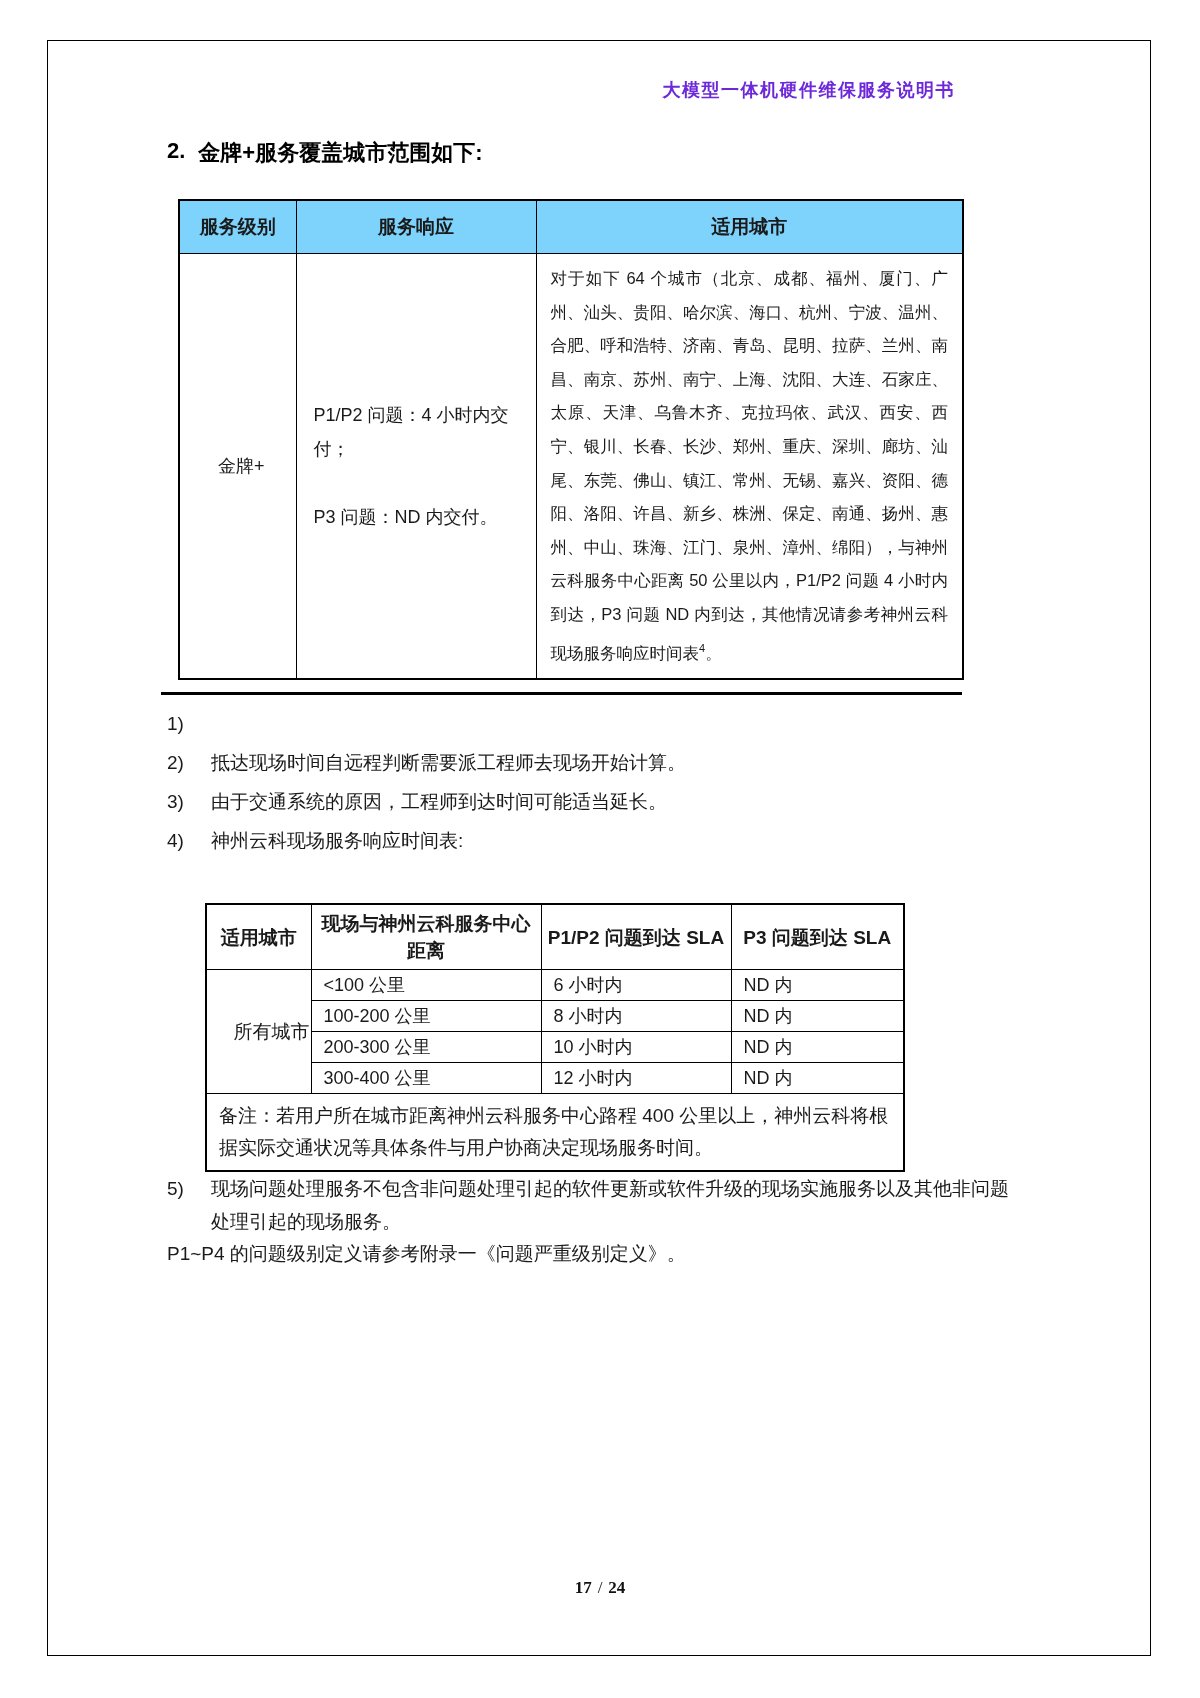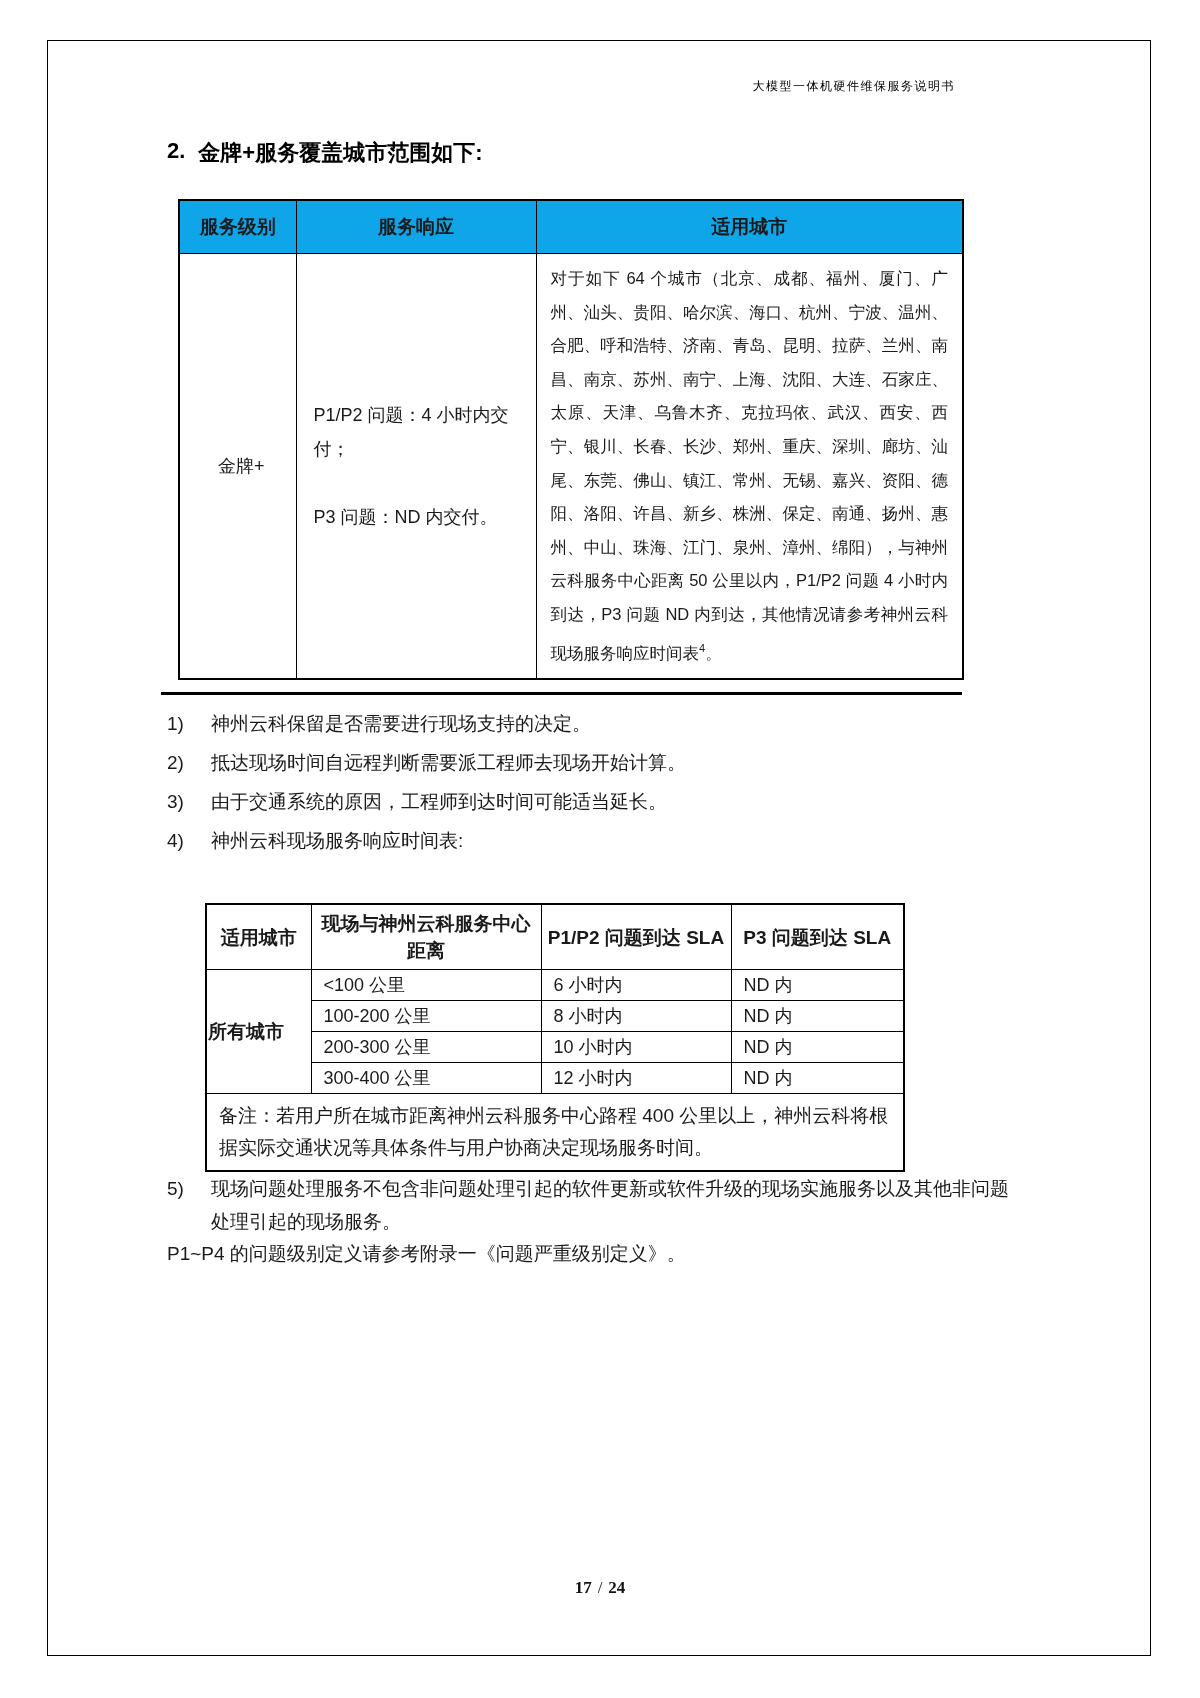--- a/index.html
+++ b/index.html
@@ -7,31 +7,31 @@
     width:1200px; height:1698px; position:relative; background:#ffffff;
     font-family:"Liberation Sans","DejaVu Sans",sans-serif; color:#1a1a1a;
   }
   .page-frame {
     position:absolute; left:47px; top:40px; width:1104px; height:1616px;
     border:1px solid #000; box-sizing:border-box;
   }
   .header-title {
     position:absolute; top:78px; right:245px;
     font-family:"Liberation Serif","DejaVu Serif",serif;
-    font-size:12px; color:#000000; letter-spacing:1.5px;
+    font-size:18px; color:#6d28d9; letter-spacing:1.5px;font-weight:bold;
   }
   .section-heading {
     position:absolute; left:167px; top:138px;
     font-size:22px; font-weight:bold; display:flex; gap:13px; color:#000;
   }
   
   table { border-collapse:collapse; table-layout:fixed; }
   .t1 { position:absolute; left:178px; top:199px; width:784px; border:2px solid #000; }
   .t1 th {
-    height:50px; background:#0ea5e9; font-size:19px; font-weight:bold;
+    height:50px; background:#7dd3fc; font-size:19px; font-weight:bold;
     border:1px solid #000; text-align:center; vertical-align:middle;
   }
   .t1 td { border:1px solid #000; vertical-align:middle; }
   .t1 .cell-level { text-align:center; font-size:18px;padding-left:8px; }
   .t1 .cell-response { text-align:left; font-size:18px; padding:0 17px; }
   .t1 .cell-response p { margin:0; line-height:34px; }
   .t1 .cell-response p.first { margin-bottom:34px; }
   .t1 .cell-cities {
     height:421px; padding:8px 14px; font-size:16.5px; line-height:33.6px;
     text-align:justify; vertical-align:top; box-sizing:border-box;
@@ -44,21 +44,21 @@
   .note-item { display:flex; margin-bottom:12px; line-height:27px; }
   .note-num { width:44px; flex:none; }
   
   .t2 { position:absolute; left:205px; top:903px; width:698px; border:2px solid #000; }
   .t2 th {
     border:1px solid #000; background:#fff; font-size:19px; font-weight:bold;
     height:64px; line-height:27px; padding:0 6px; text-align:center; vertical-align:middle;
   }
   .t2 td { border:1px solid #000; font-size:18px; }
   .t2 .cell-distance, .t2 .cell-sla { height:30px; padding:0 12px; text-align:left; }
-  .t2 .cell-scope { text-align:left; vertical-align:middle; font-size:19px;font-weight:bold; }
+  .t2 .cell-scope { text-align:right; vertical-align:middle; font-size:19px; }
   .t2 .cell-remark { padding:6px 12px; font-size:19px; line-height:32px; text-align:left; }
   
   .footnote5 { position:absolute; left:167px; top:1172px; width:848px; display:flex; font-size:19px; line-height:33px; }
   .footnote5 .note-num { width:44px; flex:none; }
   .p-level-note { position:absolute; left:167px; top:1241px; font-size:19px; }
   
   .page-footer {
     position:absolute; top:1578px; left:0; width:100%; text-align:center;
     font-family:"Liberation Serif","DejaVu Serif",serif; font-size:17px; color:#111;
   }
@@ -98,21 +98,20 @@
     <td class="cell-cities"><span>对于如下 64 个城市（北京、成都、福州、厦门、广州、汕头、贵阳、哈尔滨、海口、杭州、宁波、温州、合肥、呼和浩特、济南、青岛、昆明、拉萨、兰州、南昌、南京、苏州、南宁、上海、沈阳、大连、石家庄、太原、天津、乌鲁木齐、克拉玛依、武汉、西安、西宁、银川、长春、长沙、郑州、重庆、深圳、廊坊、汕尾、东莞、佛山、镇江、常州、无锡、嘉兴、资阳、德阳、洛阳、许昌、新乡、株洲、保定、南通、扬州、惠州、中山、珠海、江门、泉州、漳州、绵阳），与神州云科服务中心距离 50 公里以内，P1/P2 问题 4 小时内到达，P3 问题 ND 内到达，其他情况请参考神州云科现场服务响应时间表</span><sup>4</sup><span>。</span></td>
   </tr>
 </tbody>
   </table>
 
 <div class="divider"></div>
 
 <div class="notes">
   <div class="note-item">
     <span class="note-num">1)</span>
-    <span>神州云科保留是否需要进行现场支持的决定。</span>
   </div>
   <div class="note-item">
     <span class="note-num">2)</span>
     <span>抵达现场时间自远程判断需要派工程师去现场开始计算。</span>
   </div>
   <div class="note-item">
     <span class="note-num">3)</span>
     <span>由于交通系统的原因，工程师到达时间可能适当延长。</span>
   </div>
   <div class="note-item">

